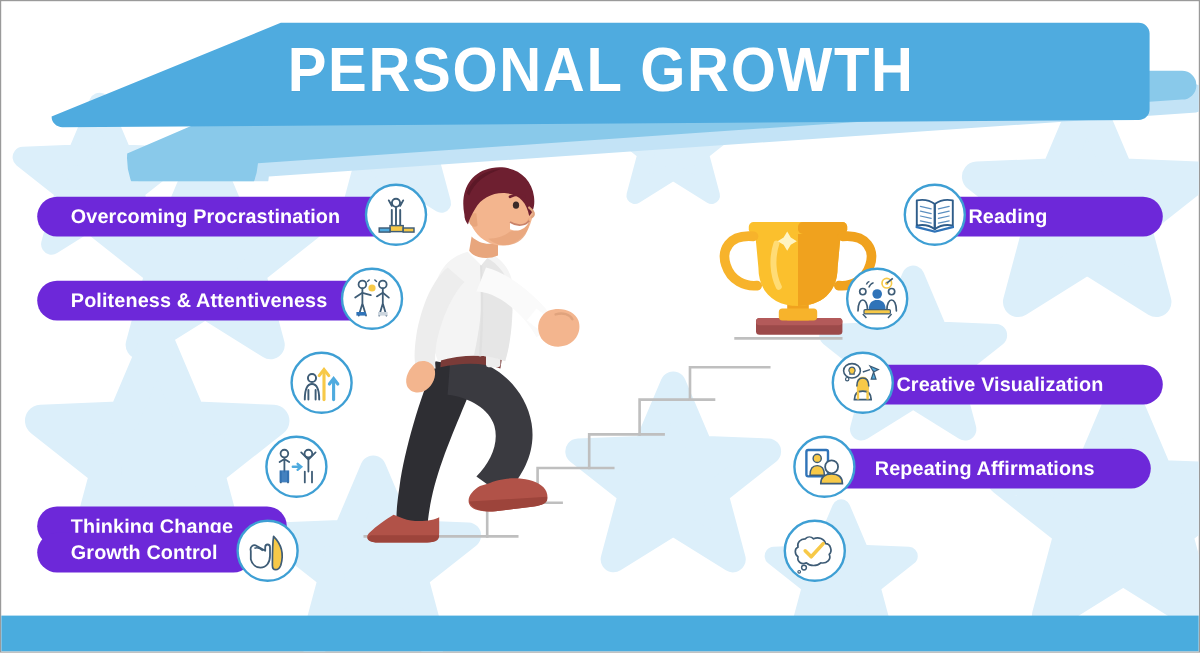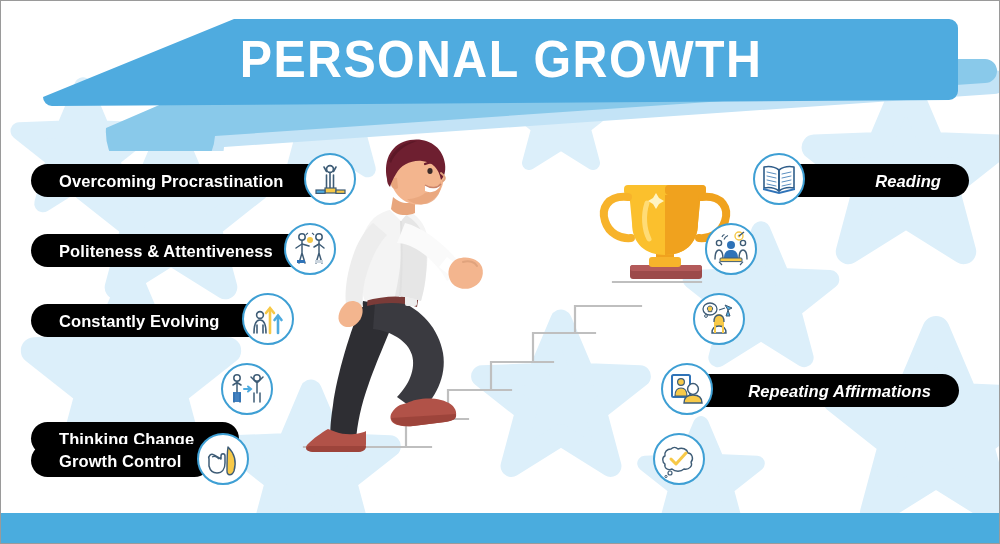--- a/index.html
+++ b/index.html
@@ -38,27 +38,27 @@
     transform-origin:50% 50%;
     white-space:nowrap;
     text-shadow:0 1px 0 rgba(0,0,0,.03);
   }
 
   
   .pill{
     position:absolute;
     height:33px;
     border-radius:17px;
-    background:#000000;
+    background:#6d28d9;
     display:flex;
     align-items:center;
     box-sizing:border-box;
   }
   .pill.left{justify-content:flex-start;padding-left:28px;padding-right:46px;}
-  .pill.right{justify-content:flex-end;padding-right:28px;padding-left:46px;font-style:italic;}
+  .pill.right{padding-right:28px;padding-left:46px;}
   .pill-label{
     color:#ffffff;
     font-weight:bold;
     font-size:16.5px;
     line-height:18px;
     white-space:nowrap;
     letter-spacing:.1px;
   }
 
   .badge{
@@ -256,23 +256,20 @@
       <circle cx="20" cy="11" r="3" fill="#F7C948"></circle>
       <g stroke="#3E5C76" stroke-width="1.2" fill="none">
         <path d="M16,6 a5,5 0 0 1 2,-2"></path>
         <path d="M24,6 a5,5 0 0 0 -2,-2"></path>
       </g>
       <rect x="7" y="31" width="8" height="3" fill="#2F73B8"></rect>
       <rect x="25" y="31" width="8" height="3" fill="#CBD5DE"></rect>
     </svg>
   </div>
 
-  <div class="pill left" style="left:30px;top:303px;width:235px;">
-    <span class="pill-label">Constantly Evolving</span>
-  </div>
   <div class="badge" style="left:241px;top:292px;">
     <svg width="40" height="40" viewBox="0 0 40 40">
       <g fill="none" stroke="#3E5C76" stroke-width="1.6" stroke-linecap="round">
         <circle cx="12" cy="16" r="3.4"></circle>
         <path d="M6,34 C6,25 8.5,21 12,21 C15.5,21 18,25 18,34"></path>
         <path d="M9,26 L9,34 M15,26 L15,34"></path>
       </g>
       <g stroke="#F7C948" stroke-width="2.6" fill="none" stroke-linecap="round">
         <path d="M22,34 L22,10"></path>
         <path d="M18,14 L22,9 L26,14"></path>
@@ -344,20 +341,23 @@
         <path d="M13,10.5 a6.5,6.5 0 0 1 4,-4"></path>
       </g>
       <g>
         <circle cx="28" cy="7" r="4" fill="none" stroke="#F7C948" stroke-width="1.4"></circle>
         <circle cx="28" cy="7" r="1.4" fill="#F7C948"></circle>
         <path d="M28,7 L33,3" stroke="#3E5C76" stroke-width="1.4"></path>
       </g>
     </svg>
   </div>
 
+  <div class="pill right" style="left:700px;top:303px;width:268px;">
+    <span class="pill-label">Creative Visualization</span>
+  </div>
   <div class="badge" style="left:692px;top:292px;">
     <svg width="40" height="40" viewBox="0 0 40 40">
       <circle cx="20" cy="24" r="4.2" fill="#FFFFFF" stroke="#3E5C76" stroke-width="1.4"></circle>
       <path d="M15,22 C15,17 17,15 20,15 C23,15 25,17 25,22 L25,26 C25,30 23,32 20,32 C17,32 15,30 15,26 Z" fill="#F7C948"></path>
       <path d="M15,23 C15,18 17,16 20,16 C23,16 25,18 25,23" fill="none" stroke="#3E5C76" stroke-width="1.3"></path>
       <path d="M13,34 C13,29 16,27 20,27 C24,27 27,29 27,34 Z" fill="#FFFFFF" stroke="#3E5C76" stroke-width="1.4"></path>
       <path d="M16,27 L16,34 M24,27 L24,34" stroke="#F7C948" stroke-width="2"></path>
       <g>
         <ellipse cx="11" cy="10" rx="7" ry="6" fill="#FFFFFF" stroke="#3E5C76" stroke-width="1.3"></ellipse>
         <path d="M11,7 a2.6,2.6 0 0 1 1.8,4.5 l0,1.2 l-3.6,0 l0,-1.2 A2.6,2.6 0 0 1 11,7 Z" fill="#F7C948" stroke="#3E5C76" stroke-width="1"></path>

